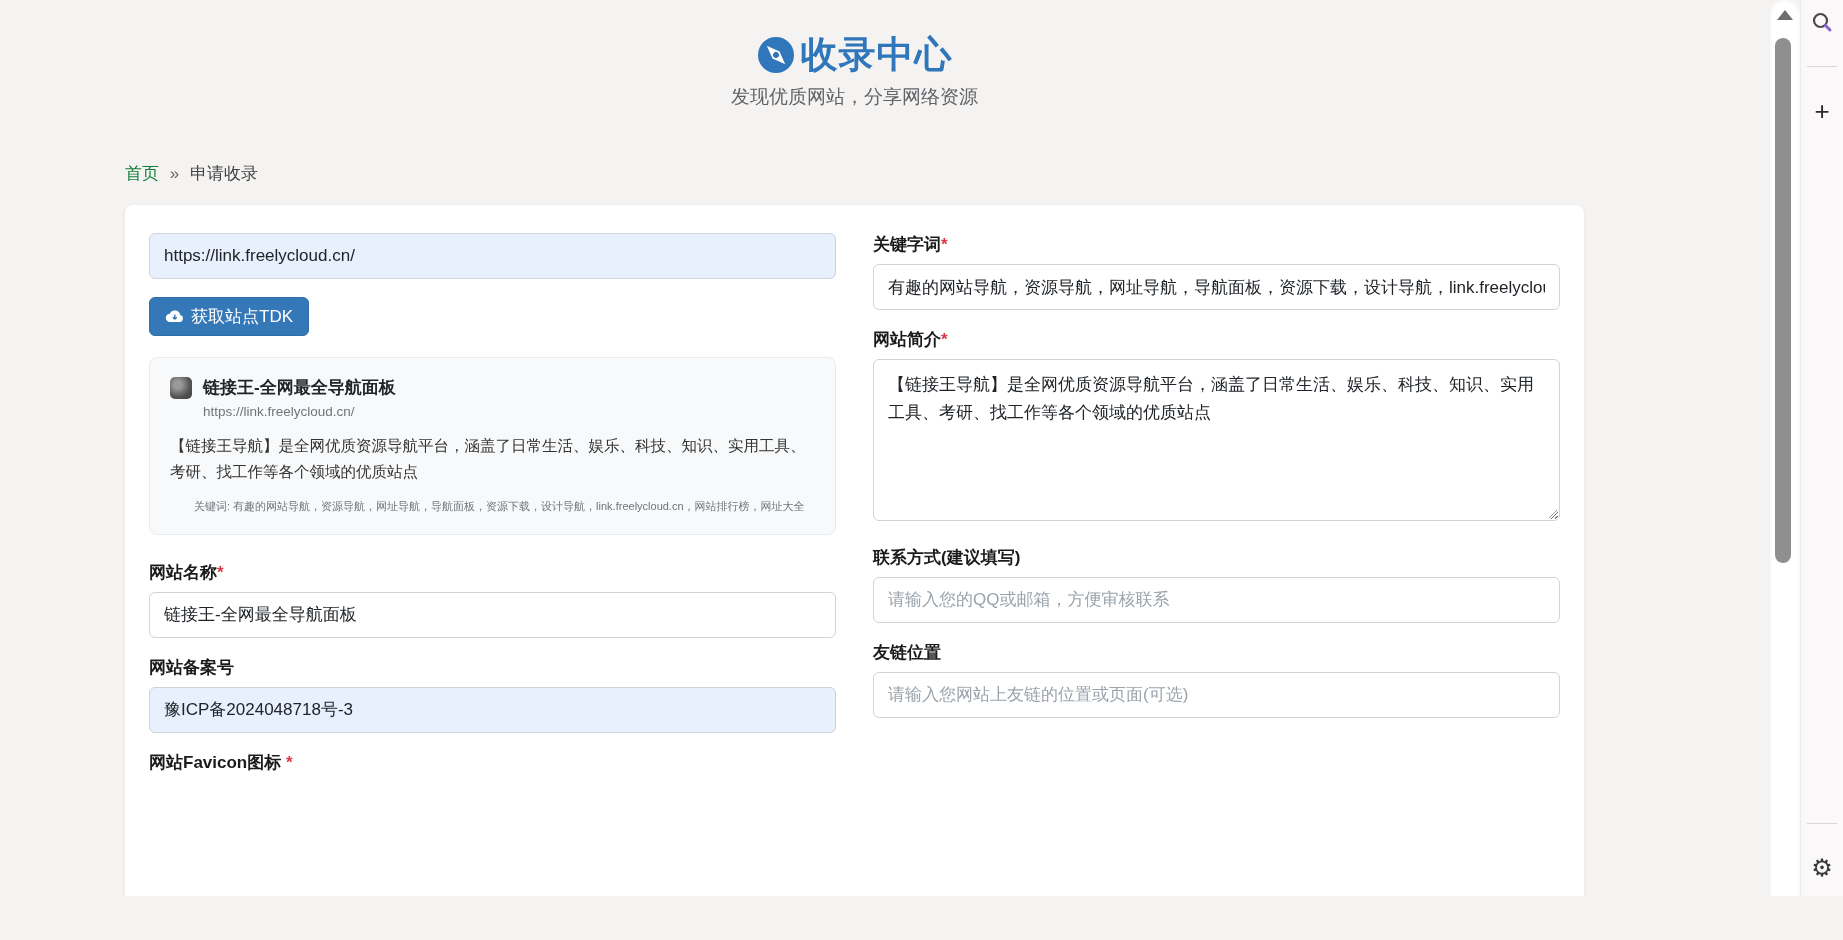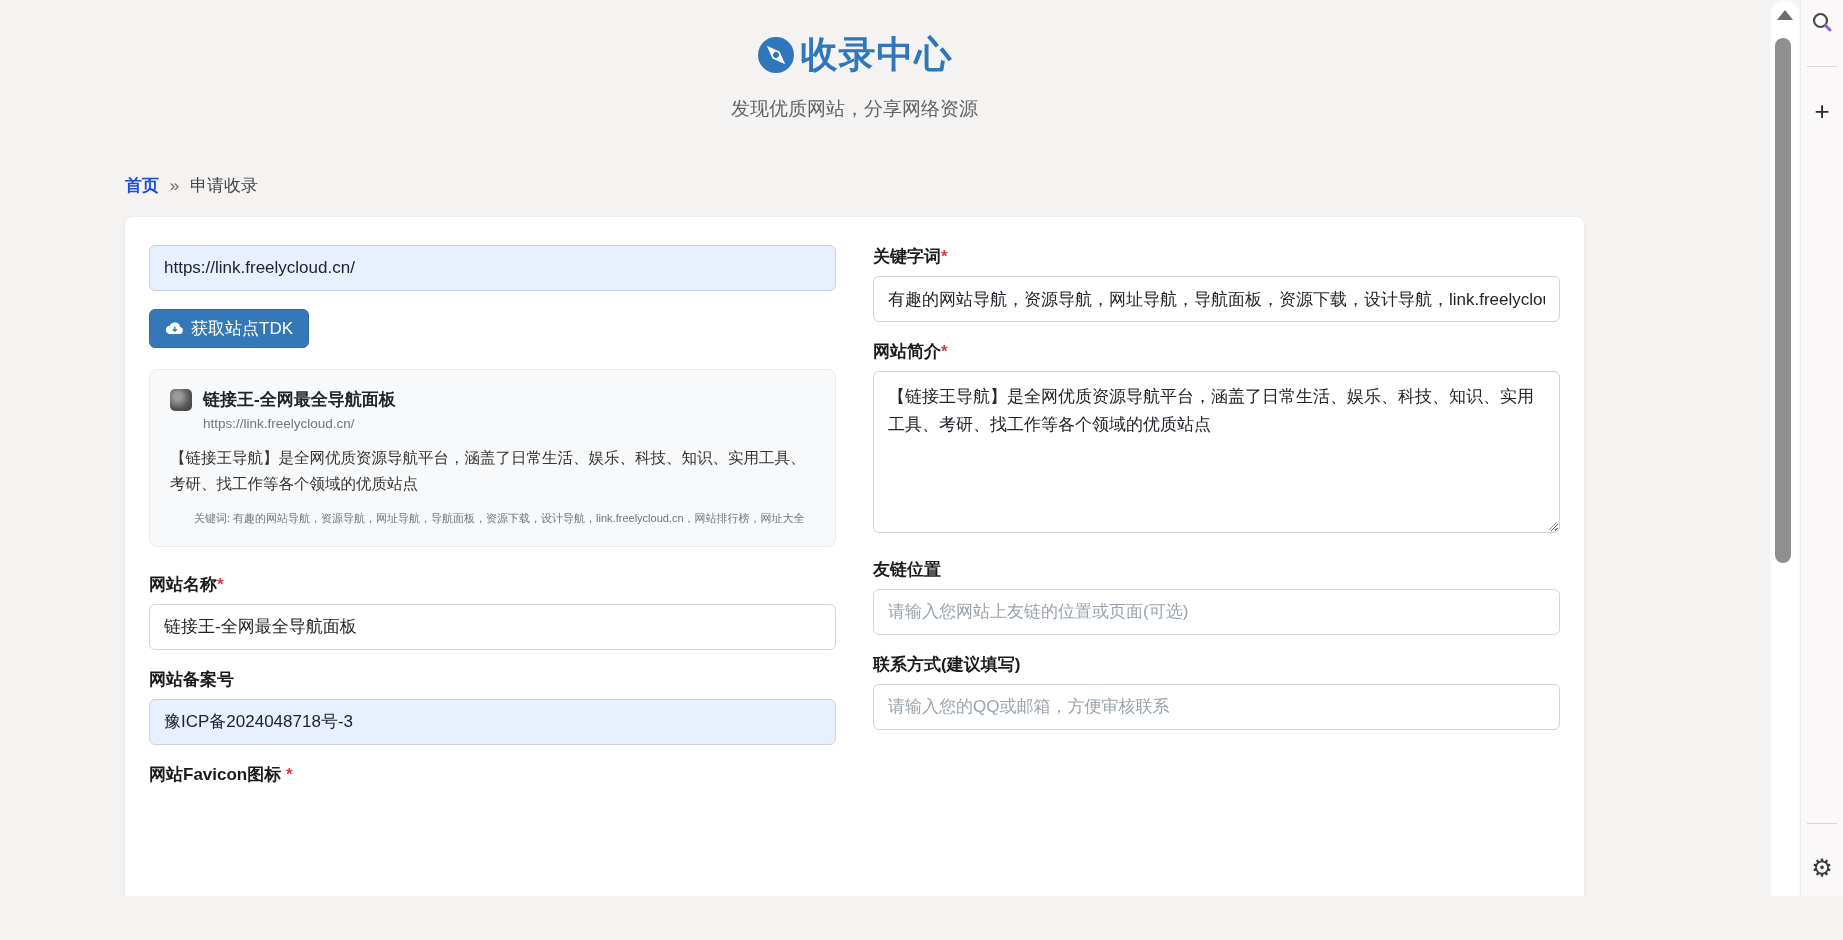--- a/index.html
+++ b/index.html
@@ -8,24 +8,24 @@
   .screen { position:relative; width:1843px; height:896px; overflow:hidden; }
 
   
   .main { position:absolute; left:0; top:0; width:1770px; height:940px; overflow:hidden; background:#f4f3f2; }
   .page-inner { width:1459px; margin-left:125px; }
 
   .site-header { text-align:center; padding-top:30px; }
   .logo-row { display:inline-flex; align-items:center; gap:6px; }
   .logo-icon { width:38px; height:38px; display:inline-block; }
   .logo-text { font-size:37px; font-weight:bold; color:#2f76ba; letter-spacing:1px; }
-  .subtitle { margin-top:16px; font-size:19px; color:#5f6368; }
+  .subtitle { margin-top:4px; font-size:19px; color:#5f6368; }
 
   .breadcrumb { margin-top:52px; font-size:17px; color:#444; }
-  .breadcrumb a { color:#1d4ed8; text-decoration:none; cursor:pointer;font-weight:bold; }
+  .breadcrumb a { color:#15803d; text-decoration:none; cursor:pointer; }
   .breadcrumb .sep { margin:0 6px; color:#666; }
 
   .card { margin-top:20px; background:#fff; border-radius:8px; box-shadow:0 1px 4px rgba(0,0,0,.07);
           padding:28px 24px 60px 24px; display:grid; grid-template-columns:1fr 1fr; column-gap:37px; min-height:900px; }
 
   .form-label { display:block; font-size:17px; font-weight:bold; color:#1b1b1b; margin-bottom:8px; }
   .req { color:#dc3545; font-weight:bold; }
 
   .field { width:100%; height:46px; border:1px solid #ced4da; border-radius:6px; background:#fff;
            font-size:17px; color:#212529; padding:0 14px; outline:none;
@@ -162,27 +162,27 @@
 
           <div>
             <label class="form-label"><span>网站简介</span><span class="req">*</span></label>
             <div class="ta-wrap">
               <textarea class="field" style="">【链接王导航】是全网优质资源导航平台，涵盖了日常生活、娱乐、科技、知识、实用工具、考研、找工作等各个领域的优质站点</textarea>
               <span class="resize-grip"></span>
             </div>
           </div>
 
           <div class="group">
+            <label class="form-label">联系方式(建议填写)</label>
+            <input class="field" type="text" placeholder="请输入您的QQ或邮箱，方便审核联系" style="">
+          </div>
+
+          <div class="group">
             <label class="form-label">友链位置</label>
             <input class="field" type="text" placeholder="请输入您网站上友链的位置或页面(可选)" style="">
-          </div>
-
-          <div class="group">
-            <label class="form-label">联系方式(建议填写)</label>
-            <input class="field" type="text" placeholder="请输入您的QQ或邮箱，方便审核联系" style="">
           </div>
 
         </div>
       </div>
 
     </div>
   </div>
 
   <div class="vscrollbar">
     <div class="vs-track"></div>

